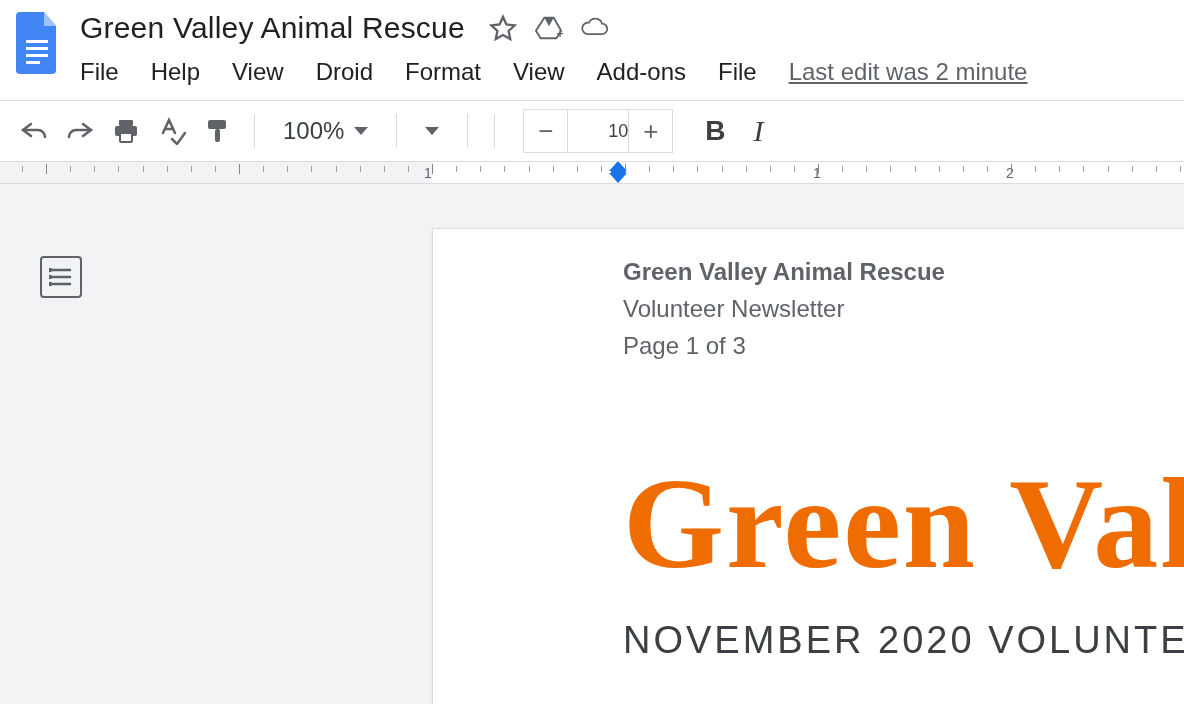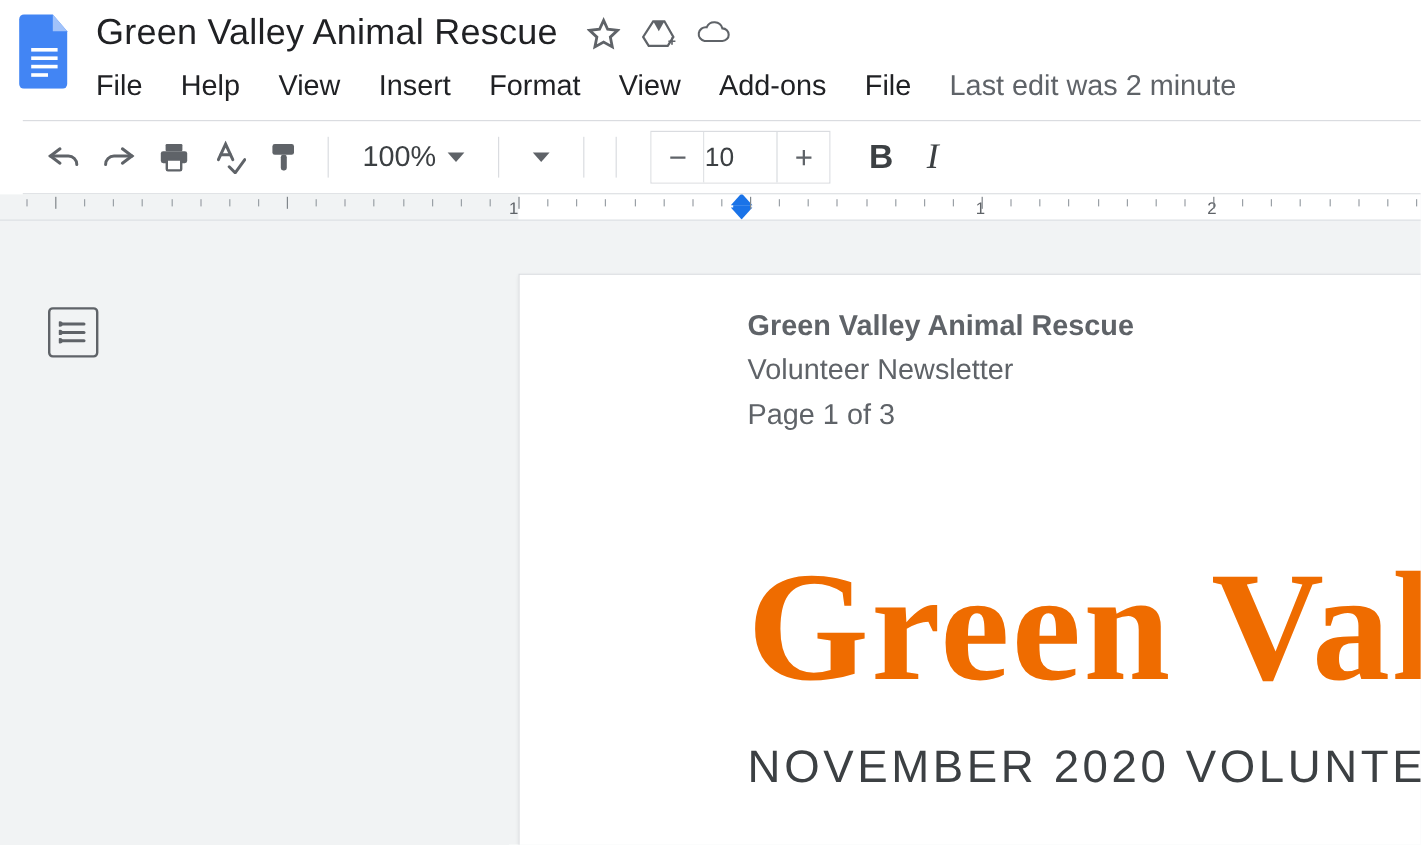--- a/index.html
+++ b/index.html
@@ -8,34 +8,34 @@
 
   
   .header { display: flex; align-items: flex-start; padding: 8px 12px 0 12px; }
   .logo { width: 52px; height: 70px; display: flex; align-items: flex-start; justify-content: center; padding-top: 2px; }
   .header-main { flex: 1; display: flex; flex-direction: column; padding-left: 10px; }
   .title-row { display: flex; align-items: center; gap: 18px; height: 40px; }
   .doc-title { font-size: 30px; color: #202124; letter-spacing: 0.2px; padding: 2px 6px; }
   .title-icon { width: 28px; height: 28px; color: #5f6368; display:flex; align-items:center; justify-content:center; cursor:pointer; }
   .menubar { display: flex; align-items: center; gap: 32px; padding: 10px 6px 14px 6px; font-size: 24px; color: #202124; }
   .menu-item { cursor: pointer; text-align: center; }
-  .last-edit { color: #5f6368; cursor: pointer; white-space: nowrap; }
-
-  
-  .toolbar-wrap { border-top: 1px solid #dadce0; border-bottom: 1px solid #dadce0; background:#fff;margin-left:19px; }
+  .last-edit { color: #5f6368; text-decoration: underline; cursor: pointer; white-space: nowrap; }
+
+  
+  .toolbar-wrap { border-top: 1px solid #dadce0; border-bottom: 1px solid #dadce0; background:#fff; }
   .toolbar { display: flex; align-items: center; height: 60px; padding: 0 14px; gap: 6px; }
   .tbtn { width: 40px; height: 40px; display:flex; align-items:center; justify-content:center; color:#5f6368; cursor:pointer; border-radius:4px; }
   .sep { width:1px; height:34px; background:#dadce0; margin: 0 10px; }
   .dropdown { display:flex; align-items:center; gap:10px; padding: 0 12px; height:40px; color:#3c4043; font-size:24px; cursor:pointer; border-radius:4px; }
   .caret { width:0; height:0; border-left:7px solid transparent; border-right:7px solid transparent; border-top:8px solid #5f6368; }
   .font-size-box { display:flex; align-items:stretch; border:1px solid #dadce0; height:44px; margin-left:12px; }
   .fs-btn { width:44px; display:flex; align-items:center; justify-content:center; font-size:26px; color:#5f6368; cursor:pointer; background:#fff; border:none; }
   .fs-btn.left { border-right:1px solid #dadce0; }
   .fs-btn.right { border-left:1px solid #dadce0; }
-  .fs-val { width:60px; text-align:left; font-size:22px; color:#3c4043; border:none; outline:none; }
+  .fs-val { width:60px; text-align:right; font-size:18px; color:#3c4043; border:none; outline:none; }
   .bold-btn { font-weight:700; font-size:28px; color:#3c4043; width:44px; text-align:center; cursor:pointer; margin-left:14px; }
   .italic-edge { font-style:italic; font-family: Georgia, serif; font-size:30px; color:#3c4043; margin-left:10px; }
 
   
   .ruler { height: 22px; background:#f1f3f4; border-bottom:1px solid #dadce0; position:relative; overflow:hidden; font-size:12px; color:#80868b; }
   .ruler .page-bg { position:absolute; left:432px; width:1600px; top:0; bottom:0; background:#fff; }
   .tick { position:absolute; top:4px; width:1px; height:6px; background:#9aa0a6; }
   .tick.tall { height:10px; top:2px; background:#80868b; }
   .tick-label { position:absolute; top:3px; font-size:14px; color:#5f6368; transform:translateX(-50%); }
   .indent-marker { position:absolute; top:0; left:618px; }
@@ -88,21 +88,21 @@
         <span class="title-icon">
           <svg width="32" height="24" viewBox="0 0 32 24" fill="none" stroke="#5f6368" stroke-width="2">
               <path d="M24 19 a6 6 0 0 0 0 -12 a8 8 0 0 0 -15 -1 a6 6 0 0 0 -2 13 z"></path>
             </svg>
         </span>
       </div>
       <div class="menubar">
         <span class="menu-item">File</span>
         <span class="menu-item">Help</span>
         <span class="menu-item">View</span>
-        <span class="menu-item">Insert</span>
+        <span class="menu-item">Droid</span>
         <span class="menu-item">Format</span>
         <span class="menu-item">View</span>
         <span class="menu-item">Add-ons</span>
         <span class="menu-item">File</span>
         <span class="last-edit">Last edit was 2 minute</span>
       </div>
     </div>
   </div>
 
   <div class="toolbar-wrap">

